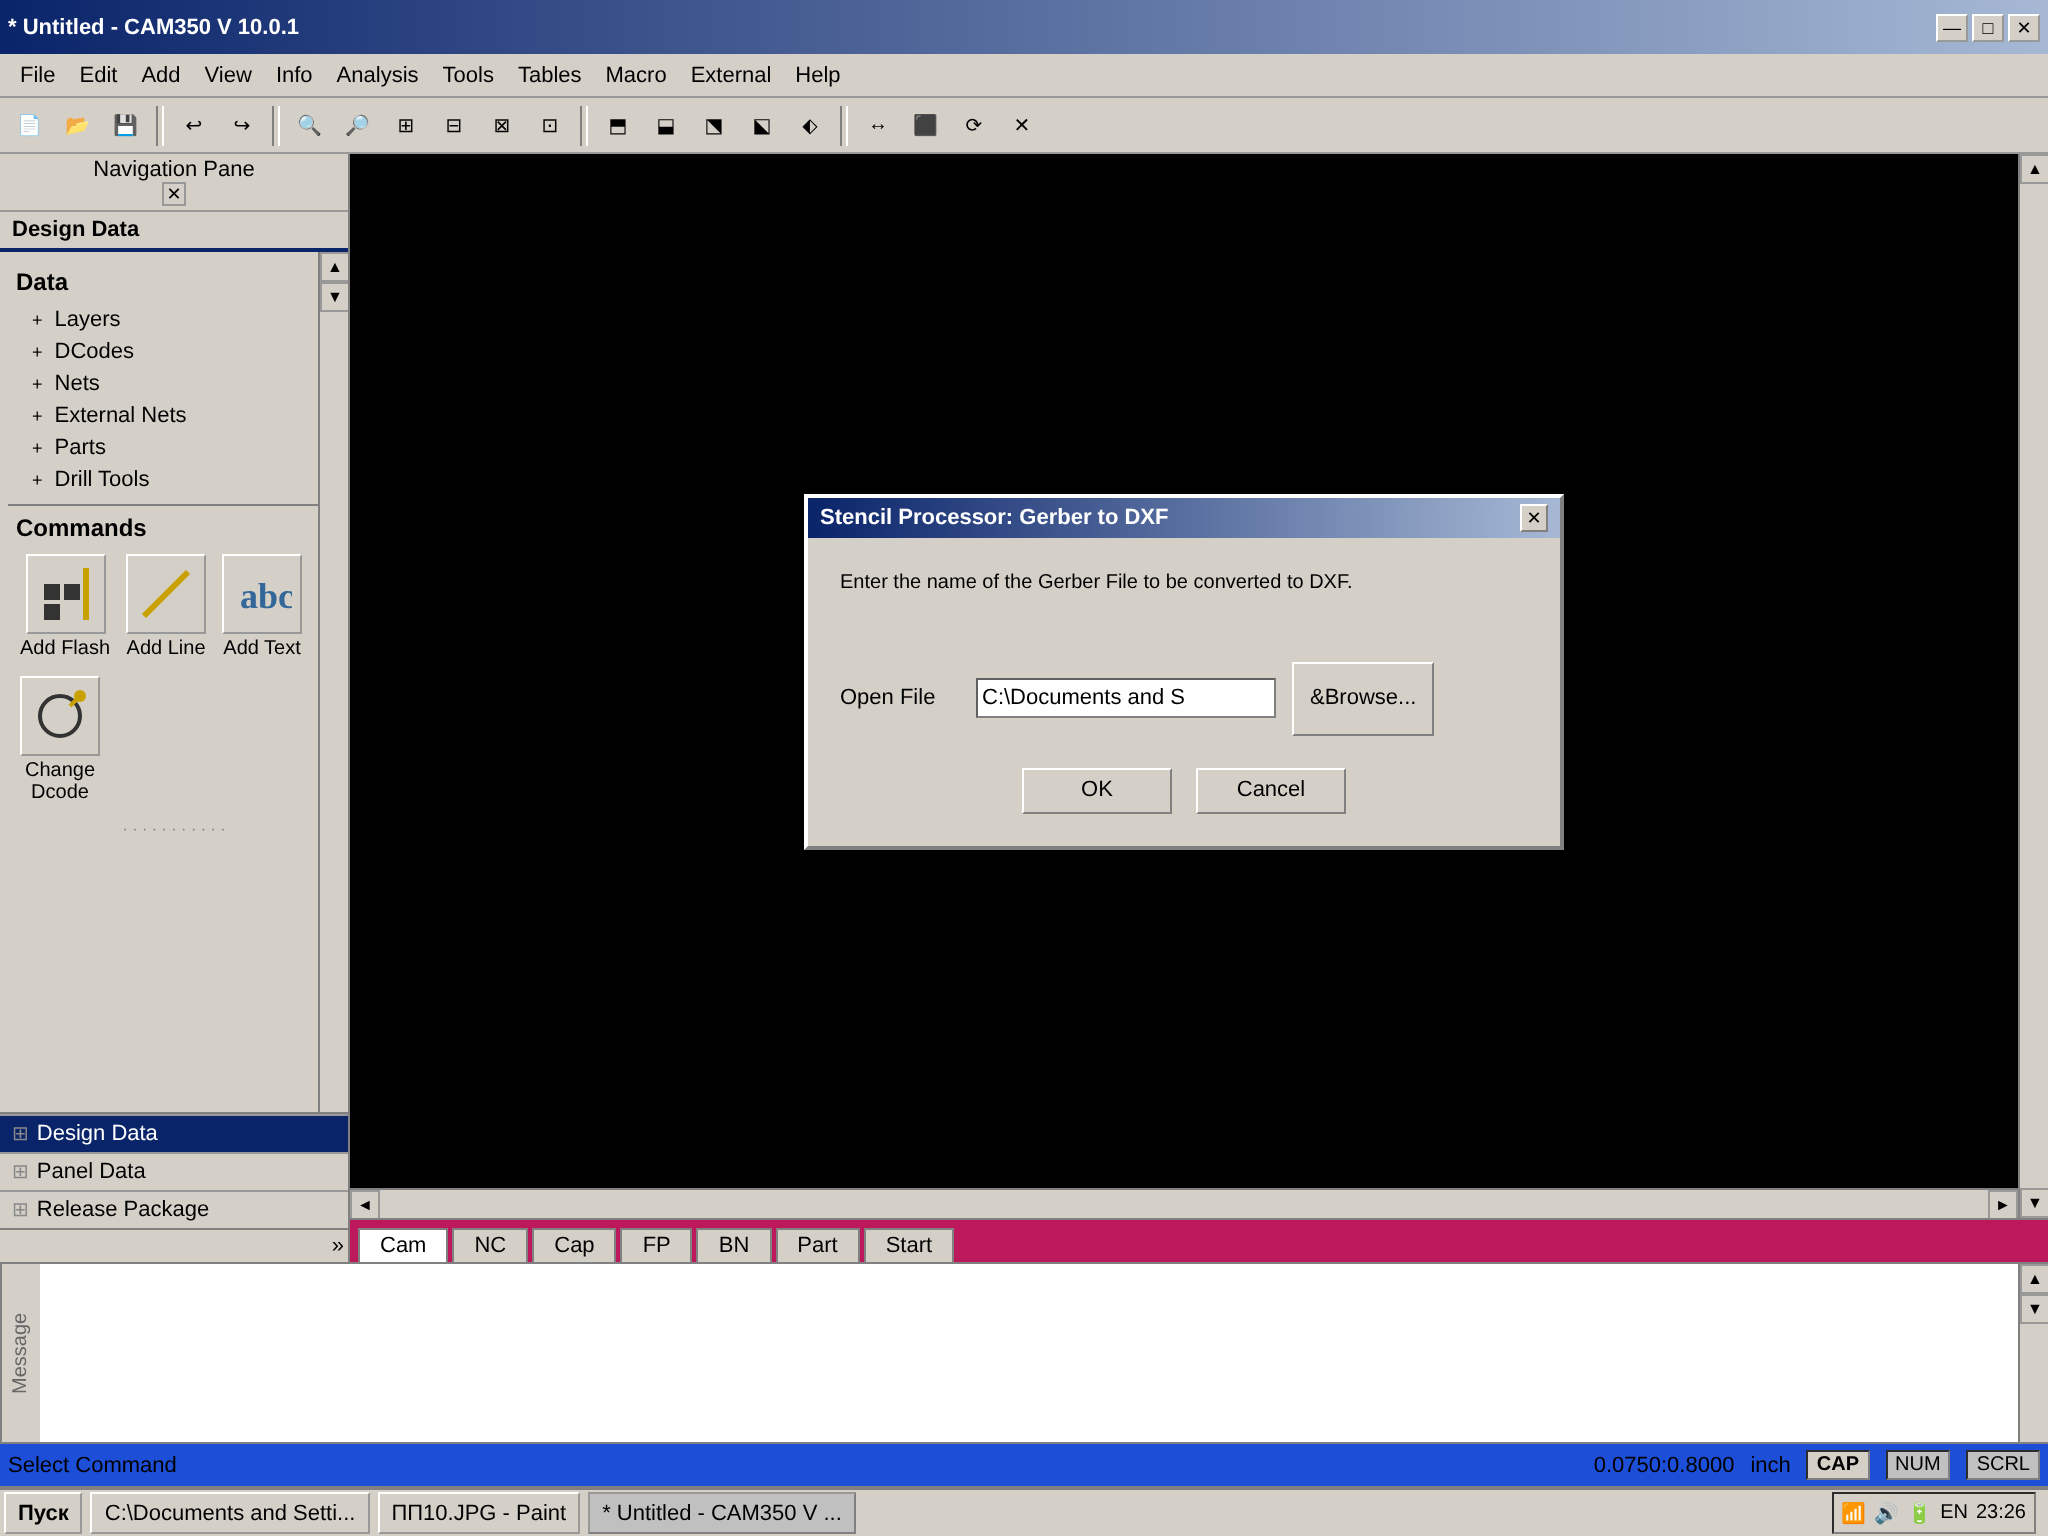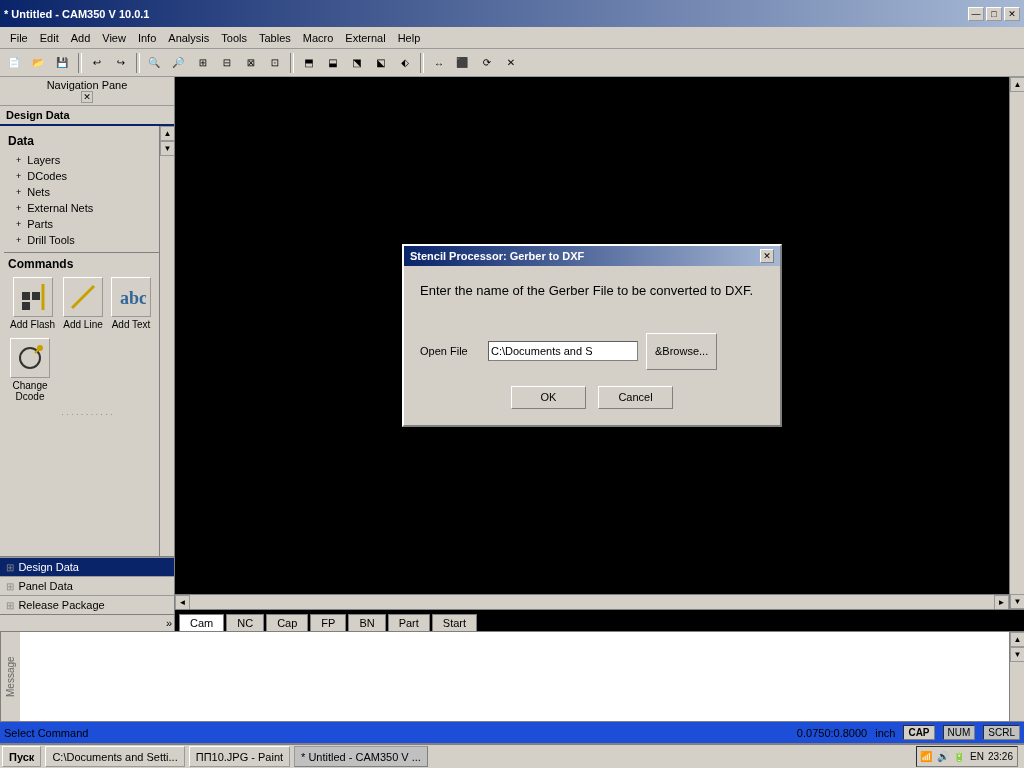--- a/index.html
+++ b/index.html
@@ -238,21 +238,21 @@
       background: #d4d0c8;
       border: 1px solid #999;
       display: flex; align-items: center; justify-content: center;
       font-size: 8px; cursor: pointer;
     }
     .scroll-h-track { flex: 1; height: 100%; background: #d4d0c8; }
 
     
     .canvas-tabs {
       height: 22px;
-      background: #000000;
+      background: #be185d;
       border-top: 1px solid #808080;
       display: flex;
       align-items: flex-end;
       padding: 0 4px;
       text-align: right;
     }
     .canvas-tab {
       padding: 2px 10px;
       background: #d4d0c8;
       border: 1px solid #808080;
@@ -409,21 +409,21 @@
       font-size: 9px;
       cursor: pointer;
       display: flex; align-items: center; justify-content: center;
       color: black;
     }
     .dialog-body {
       padding: 16px;
     }
     .dialog-message {
       margin-bottom: 32px;
-      font-size: 13px;
+      font-size: 10px;
       line-height: 1.4;
     }
     .dialog-row {
       display: flex;
       align-items: center;
       gap: 8px;
       margin-bottom: 16px;
     }
     .dialog-label { font-size: 11px; min-width: 60px; }
     .dialog-input {

